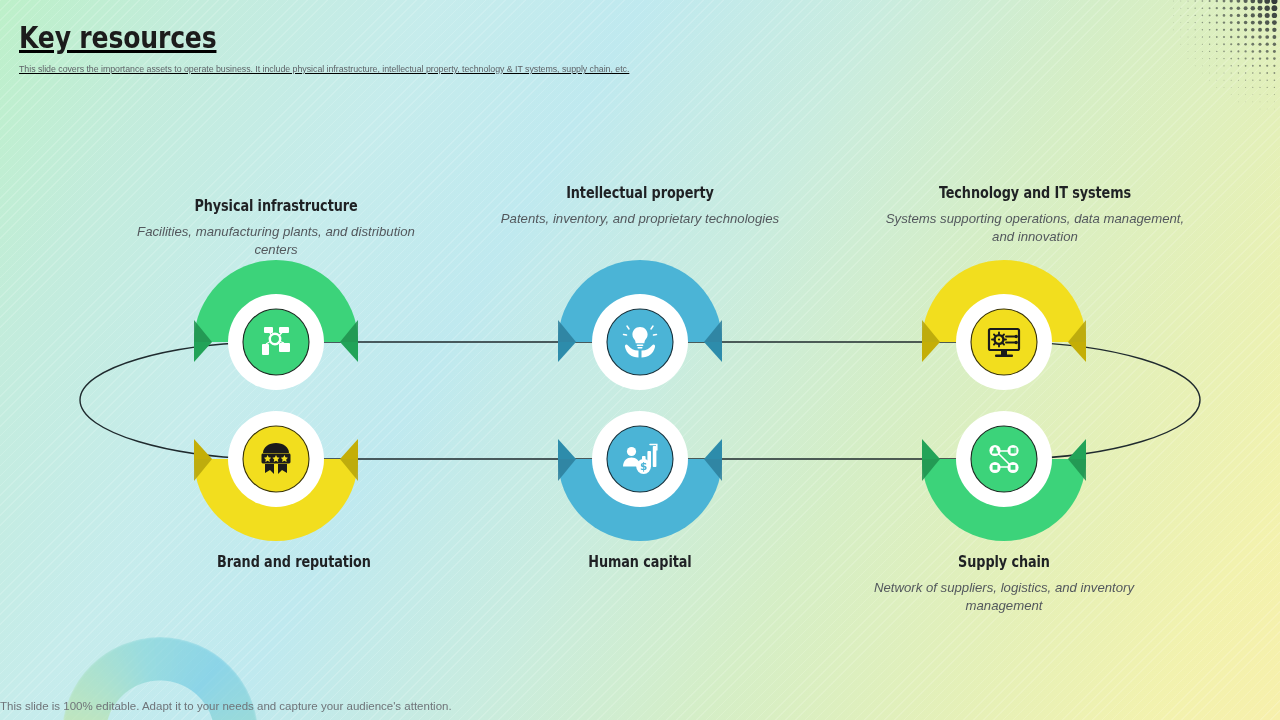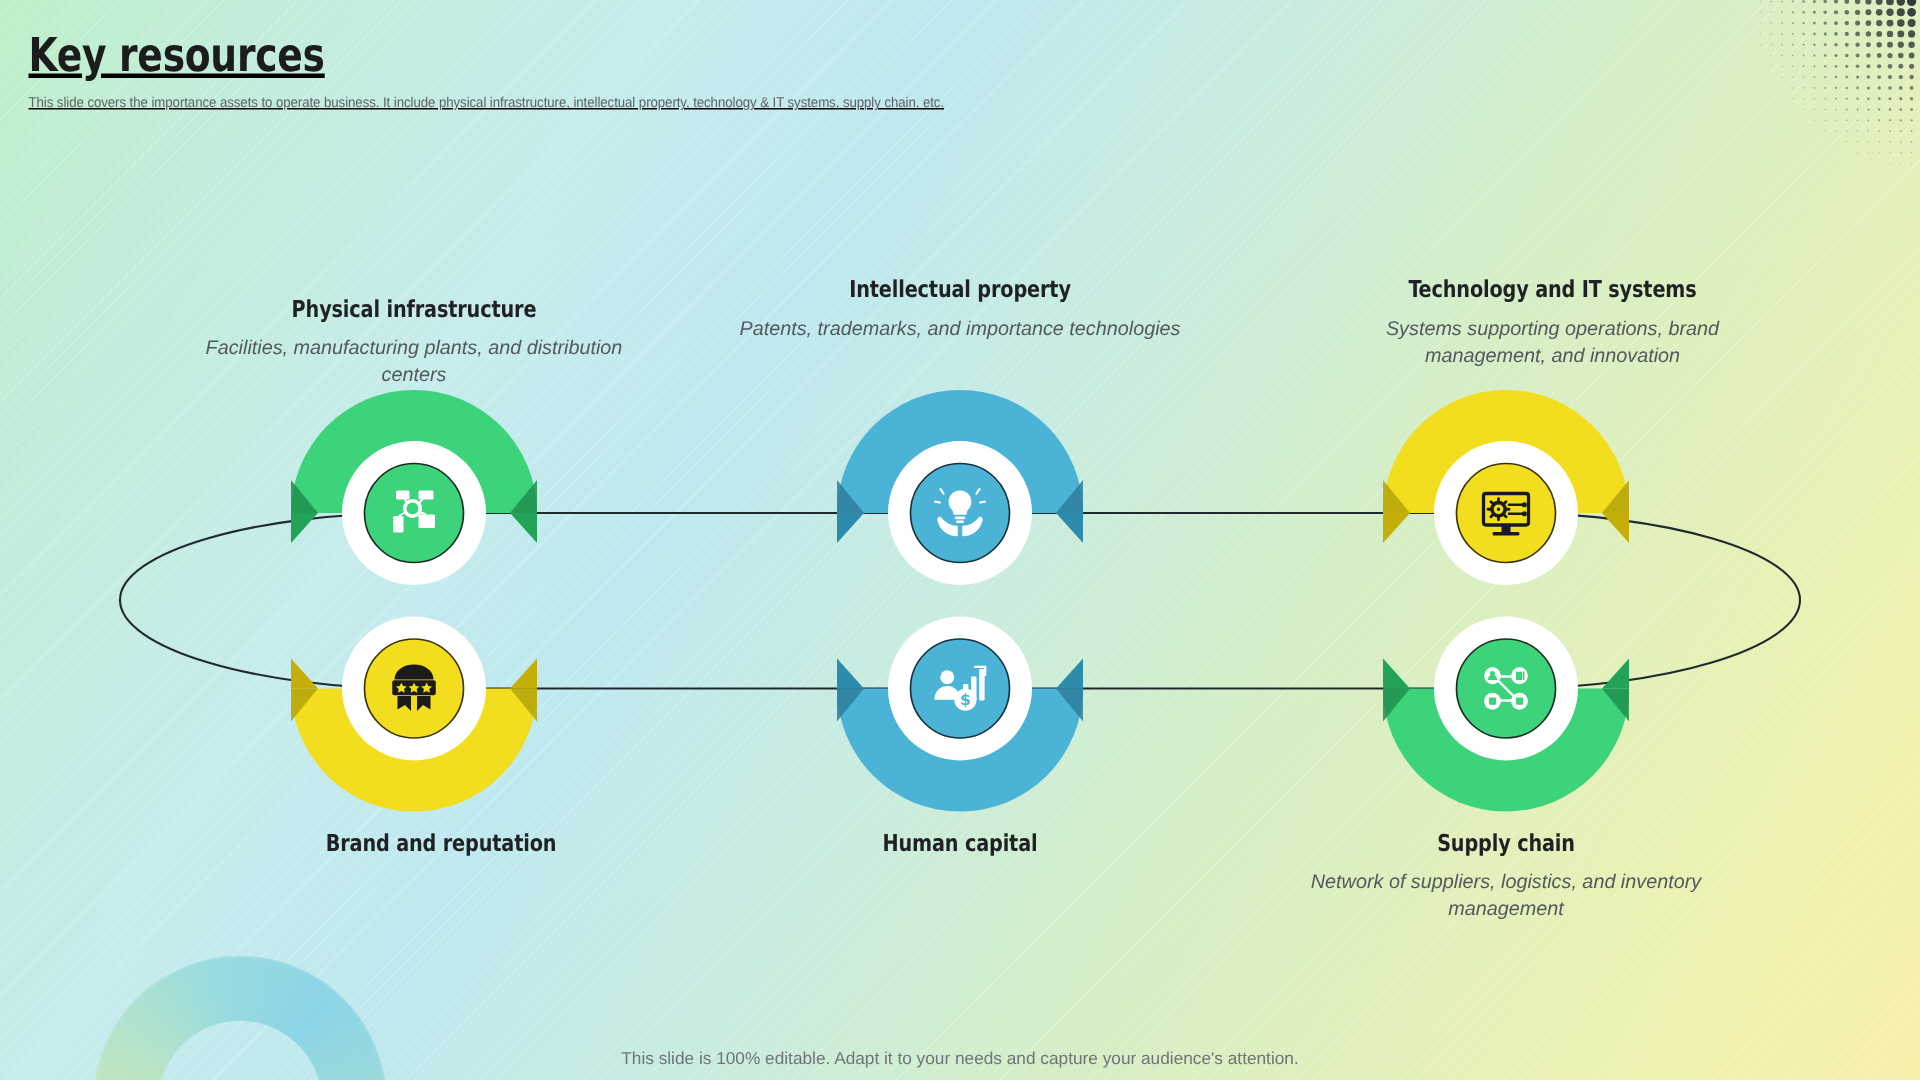--- a/index.html
+++ b/index.html
@@ -140,21 +140,20 @@
   .lbl-4 { left: 144px;  top: 553px; }
   .lbl-5 { left: 490px;  top: 553px; }
   .lbl-6 { left: 854px;  top: 553px; }
 
   
   .footer-note {
     position: absolute;
     left: 0;
     right: 0;
     top: 700px;
-    text-align: center;
     font-size: 11.5px;
     color: #6f7479;
   }
 </style>
 </head>
 <body>
 
 <div class="bg-texture"></div>
 
 <svg class="halftone" viewBox="0 0 165 135">
@@ -510,25 +509,25 @@
     </g>
   </g>
 </svg>
 
 <div class="label-block lbl-1">
   <div class="label-title">Physical infrastructure</div>
   <div class="label-desc">Facilities, manufacturing plants, and distribution centers</div>
 </div>
 <div class="label-block lbl-2">
   <div class="label-title">Intellectual property</div>
-  <div class="label-desc">Patents, trademarks, and importance technologies</div>
+  <div class="label-desc">Patents, inventory, and proprietary technologies</div>
 </div>
 <div class="label-block lbl-3">
   <div class="label-title">Technology and IT systems</div>
-  <div class="label-desc">Systems supporting operations, brand management, and innovation</div>
+  <div class="label-desc">Systems supporting operations, data management, and innovation</div>
 </div>
 <div class="label-block lbl-4">
   <div class="label-title">Brand and reputation</div>
 </div>
 <div class="label-block lbl-5">
   <div class="label-title">Human capital</div>
 </div>
 <div class="label-block lbl-6">
   <div class="label-title">Supply chain</div>
   <div class="label-desc">Network of suppliers, logistics, and inventory management</div>

